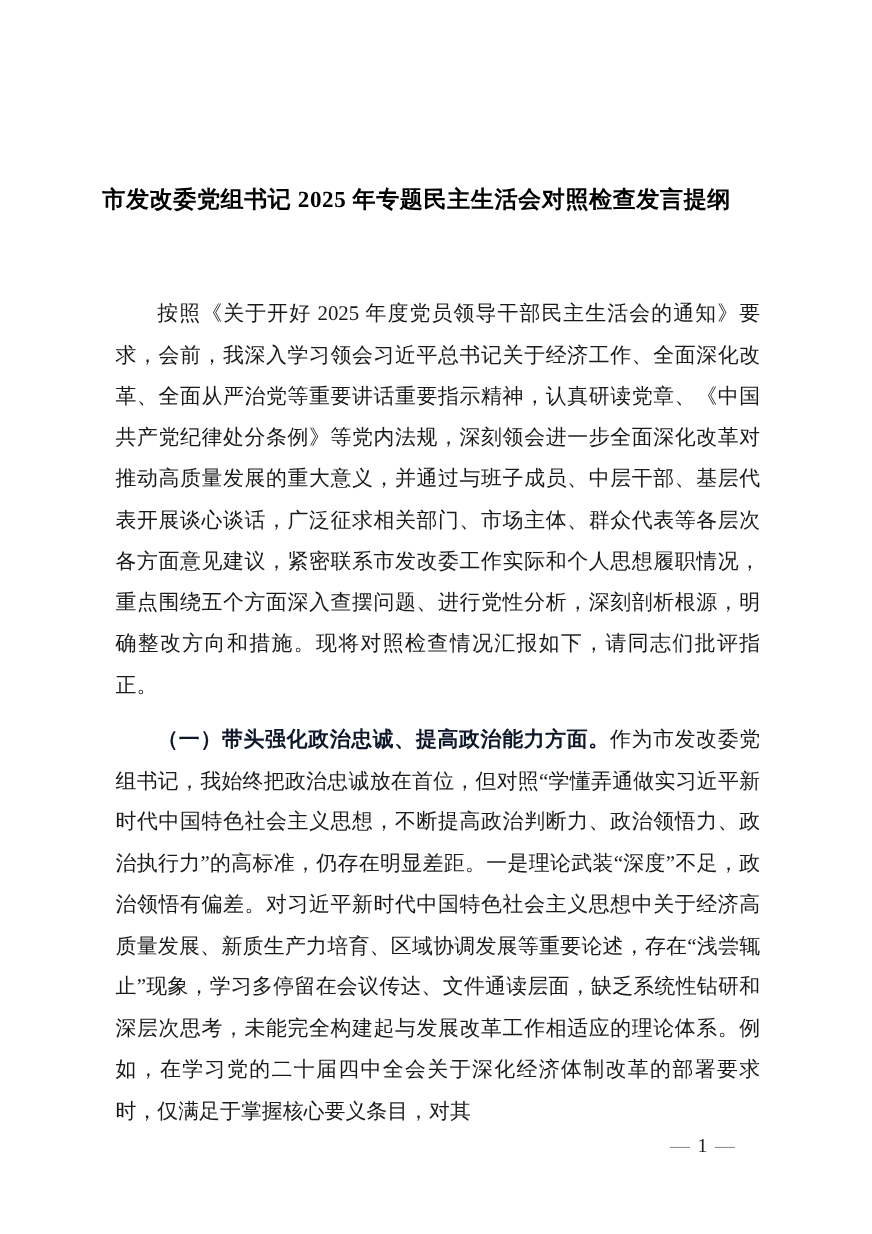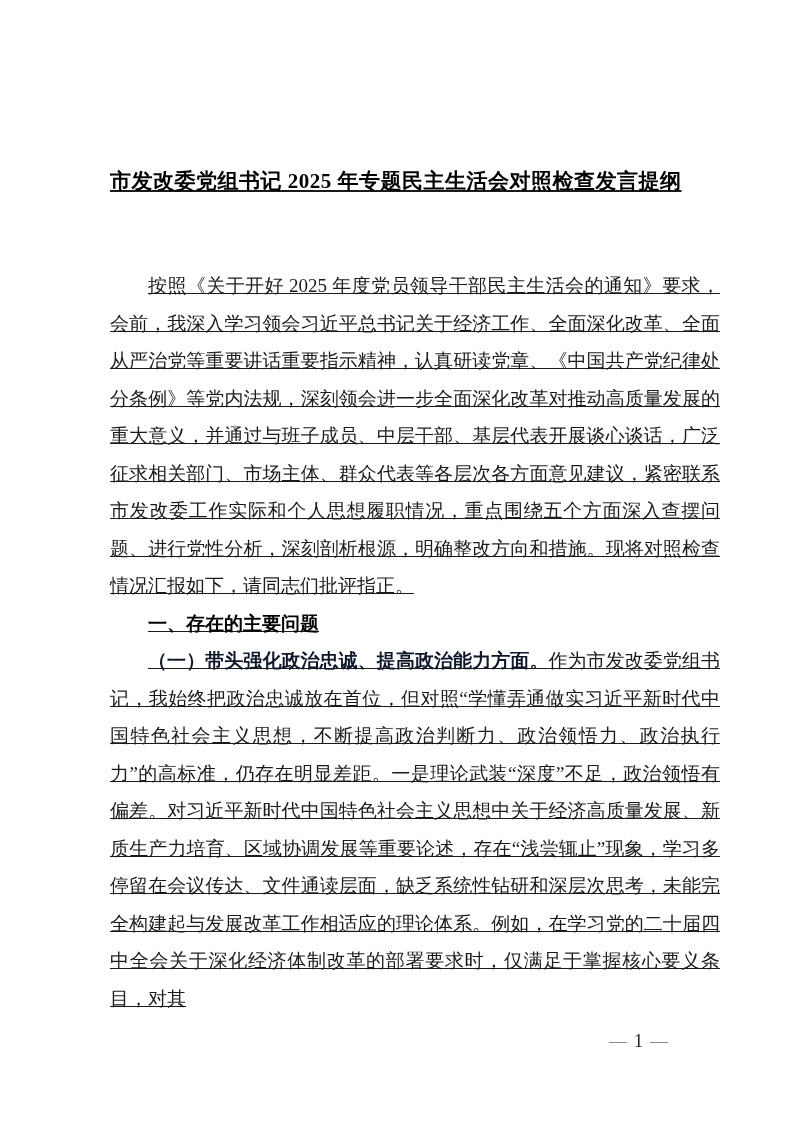--- a/index.html
+++ b/index.html
@@ -7,37 +7,36 @@
     position:relative;
     width:793px;
     height:1122px;
     background:#ffffff;
     overflow:hidden;
     font-family:"Liberation Serif","DejaVu Serif",serif;
     color:#1a1a1a;
   }
   .content{
     position:absolute;
-    left:110px;
+    left:93px;
     top:166px;
     width:610px;
-    text-decoration:underline;
   }
   .doc-title{
     margin:0 0 71px 0;
     font-family:"Liberation Serif","DejaVu Serif",serif;
     font-weight:bold;
     font-size:21px;
     line-height:30px;
     letter-spacing:0.5px;
     color:#000000;
     text-align:left;
   }
   p.body-para{
-    margin:0;
+    margin:12px;
     font-size:19px;
     line-height:37.5px;
     text-align:justify;
     text-justify:inter-ideograph;
     text-indent:2em;
     color:#1a1a1a;
   }
   .section-heading{
     margin:0;
     font-family:"Liberation Sans","DejaVu Sans",sans-serif;
@@ -70,21 +69,20 @@
 </style>
 </head>
 <body>
 
 <div class="page">
   <div class="content">
     <h1 class="doc-title">市发改委党组书记 2025 年专题民主生活会对照检查发言提纲</h1>
 
     <p class="body-para">按照《关于开好 2025 年度党员领导干部民主生活会的通知》要求，会前，我深入学习领会习近平总书记关于经济工作、全面深化改革、全面从严治党等重要讲话重要指示精神，认真研读党章、《中国共产党纪律处分条例》等党内法规，深刻领会进一步全面深化改革对推动高质量发展的重大意义，并通过与班子成员、中层干部、基层代表开展谈心谈话，广泛征求相关部门、市场主体、群众代表等各层次各方面意见建议，紧密联系市发改委工作实际和个人思想履职情况，重点围绕五个方面深入查摆问题、进行党性分析，深刻剖析根源，明确整改方向和措施。现将对照检查情况汇报如下，请同志们批评指正。</p>
 
-    <h2 class="section-heading">一、存在的主要问题</h2>
 
     <p class="body-para"><span class="lead">（一）带头强化政治忠诚、提高政治能力方面。</span><span>作为市发改委党组书记，我始终把政治忠诚放在首位，但对照“学懂弄通做实习近平新时代中国特色社会主义思想，不断提高政治判断力、政治领悟力、政治执行力”的高标准，仍存在明显差距。一是理论武装“深度”不足，政治领悟有偏差。对习近平新时代中国特色社会主义思想中关于经济高质量发展、新质生产力培育、区域协调发展等重要论述，存在“浅尝辄止”现象，学习多停留在会议传达、文件通读层面，缺乏系统性钻研和深层次思考，未能完全构建起与发展改革工作相适应的理论体系。例如，在学习党的二十届四中全会关于深化经济体制改革的部署要求时，仅满足于掌握核心要义条目，对其</span></p>
   </div>
 
   <div class="page-footer">
     <span class="dash">—</span><span class="num">1</span><span class="dash">—</span>
   </div>
 </div>
 
 </body></html>

